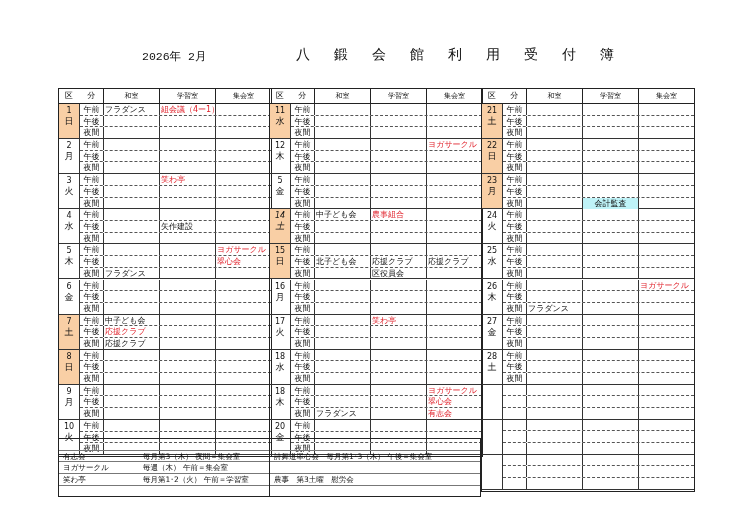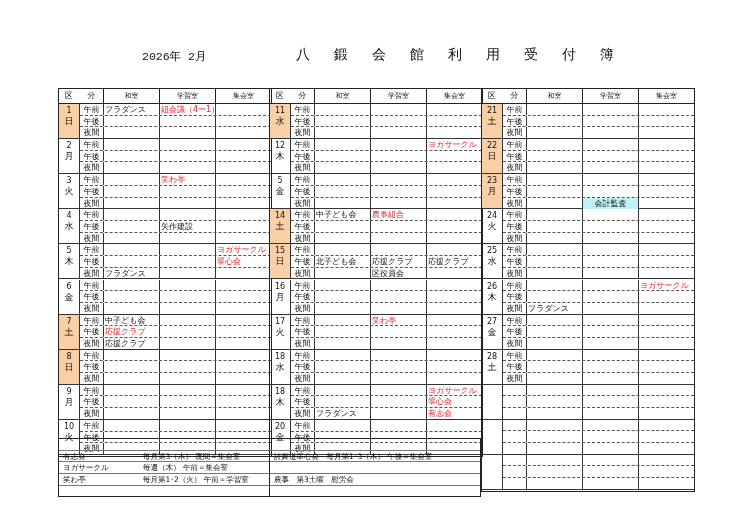--- a/index.html
+++ b/index.html
@@ -394,21 +394,21 @@
           </div>
           <div class="slot">
             <div class="sl" style="width: 24px;">夜間</div>
             <div style="width: 56px;"></div>
             <div style="width: 56px;"></div>
             <div style="width: 55px;"></div>
           </div>
         </div>
       </div>
       <div class="day" style="top: 120.3px; width: 212px; height: 35.1px;">
-        <div class="dcell we" style="width: 21px;">
+        <div class="dcell we" style="width: 21px; font-style: italic;">
           <div>14</div>
           <div style="font-size: 9px;">土</div>
         </div>
         <div class="slots">
           <div class="slot">
             <div class="sl" style="width: 24px;">午前</div>
             <div style="width: 56px;">中子ども会</div>
             <div class="red" style="width: 56px;">農事組合</div>
             <div style="width: 55px;"></div>
           </div>

